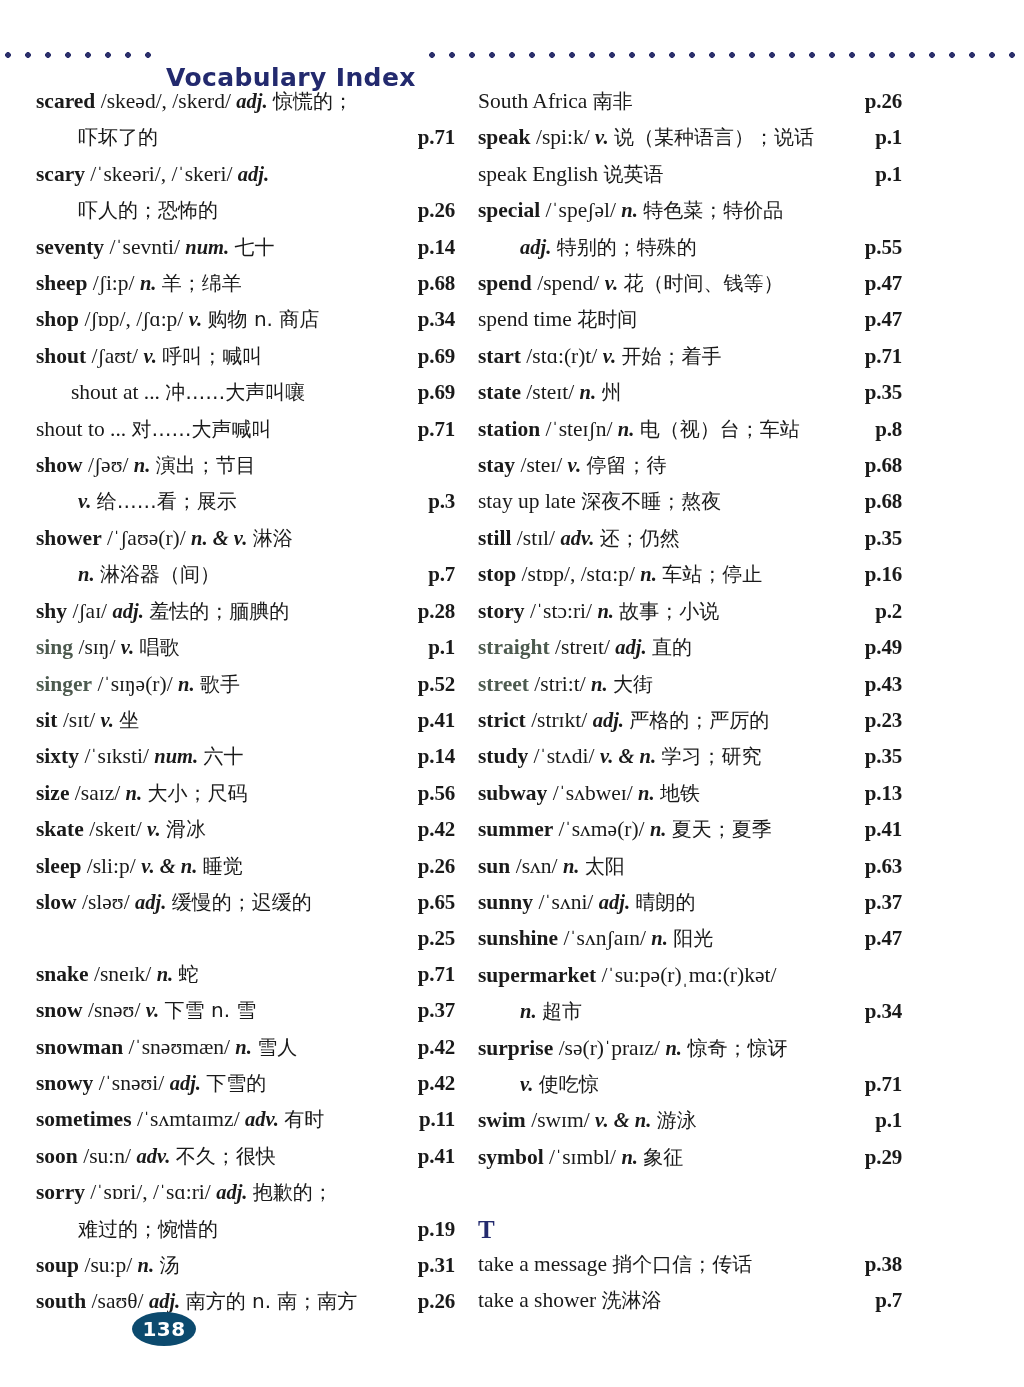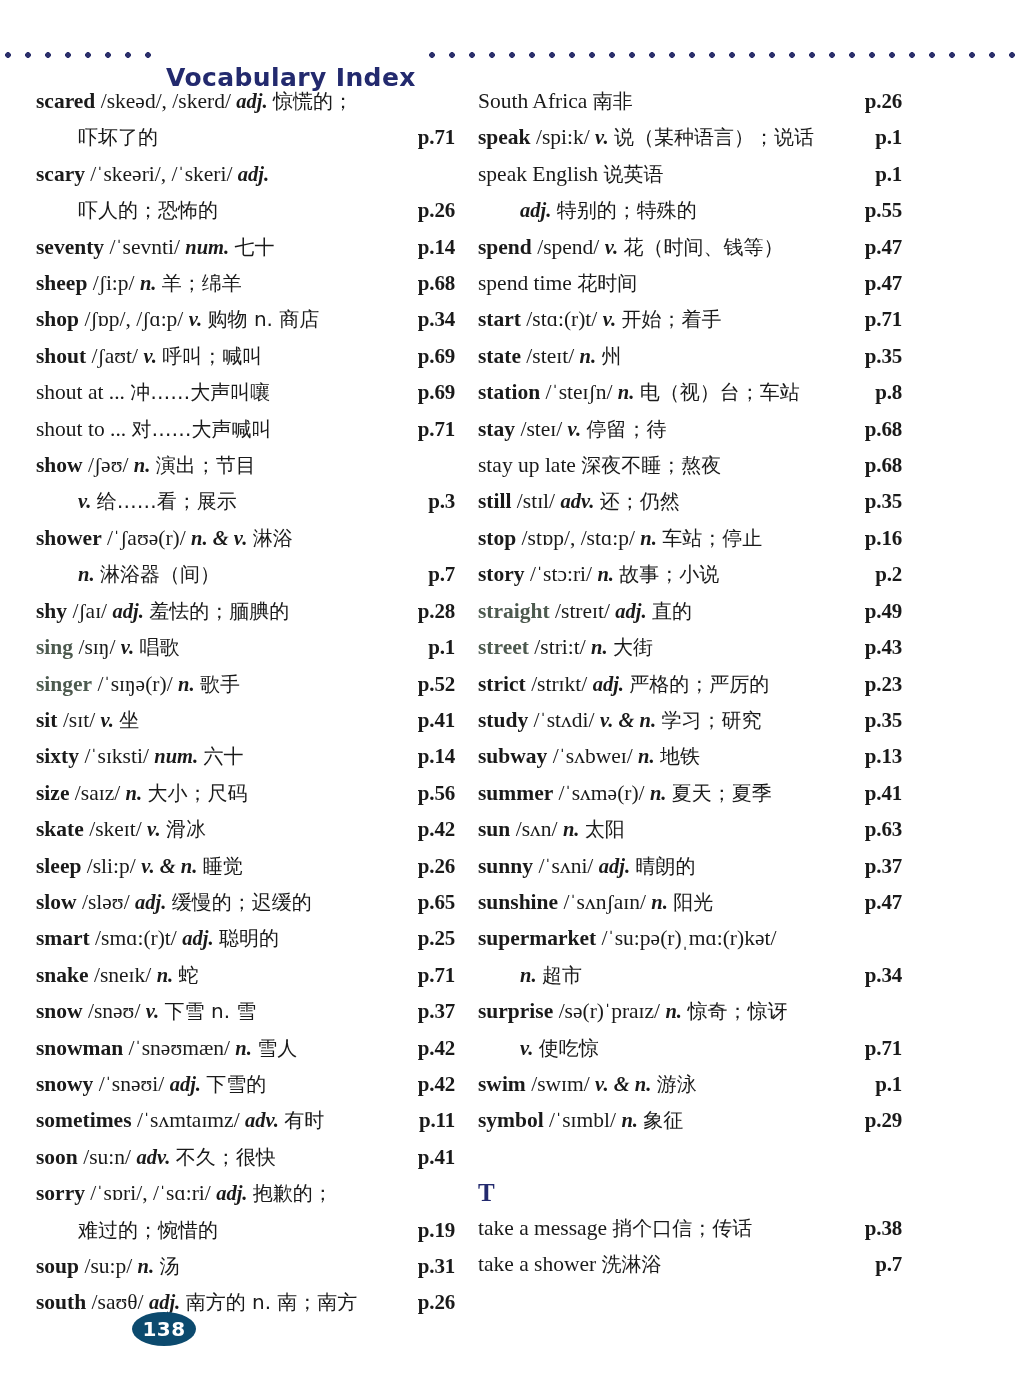--- a/index.html
+++ b/index.html
@@ -137,51 +137,52 @@
 <div class="columns">
   <div class="column left" id="col-left">
       <div class="entry"><span class="body"><span class="w">scared</span><span class="ph"> /skeəd/, /skerd/ </span><span class="pos">adj.</span> <span class="cn">惊慌的；</span></span></div>
       <div class="entry indent"><span class="body"><span class="cn">吓坏了的</span></span><span class="pageno">p.71</span></div>
       <div class="entry"><span class="body"><span class="w">scary</span><span class="ph"> /ˈskeəri/, /ˈskeri/ </span><span class="pos">adj.</span> </span></div>
       <div class="entry indent"><span class="body"><span class="cn">吓人的；恐怖的</span></span><span class="pageno">p.26</span></div>
       <div class="entry"><span class="body"><span class="w">seventy</span><span class="ph"> /ˈsevnti/ </span><span class="pos">num.</span> <span class="cn">七十</span></span><span class="pageno">p.14</span></div>
       <div class="entry"><span class="body"><span class="w">sheep</span><span class="ph"> /ʃi:p/ </span><span class="pos">n.</span> <span class="cn">羊；绵羊</span></span><span class="pageno">p.68</span></div>
       <div class="entry"><span class="body"><span class="w">shop</span><span class="ph"> /ʃɒp/, /ʃɑ:p/ </span><span class="pos">v.</span> <span class="cn">购物 n. 商店</span></span><span class="pageno">p.34</span></div>
       <div class="entry"><span class="body"><span class="w">shout</span><span class="ph"> /ʃaʊt/ </span><span class="pos">v.</span> <span class="cn">呼叫；喊叫</span></span><span class="pageno">p.69</span></div>
-      <div class="entry"><span class="body"><span class="w" style="font-weight: 400;">shout at ...</span> <span class="cn">冲……大声叫嚷</span></span><span class="pageno">p.69</span></div>
+      <div class="entry"><span class="body"><span class="w" style="font-weight: 400; margin-left: 35px;">shout at ...</span> <span class="cn">冲……大声叫嚷</span></span><span class="pageno">p.69</span></div>
       <div class="entry"><span class="body"><span class="w" style="font-weight: 400;">shout to ...</span> <span class="cn">对……大声喊叫</span></span><span class="pageno">p.71</span></div>
       <div class="entry"><span class="body"><span class="w">show</span><span class="ph"> /ʃəʊ/ </span><span class="pos">n.</span> <span class="cn">演出；节目</span></span></div>
       <div class="entry indent"><span class="body"><span class="pos">v.</span> <span class="cn">给……看；展示</span></span><span class="pageno">p.3</span></div>
       <div class="entry"><span class="body"><span class="w">shower</span><span class="ph"> /ˈʃaʊə(r)/ </span><span class="pos">n. &amp; v.</span> <span class="cn">淋浴</span></span></div>
       <div class="entry indent"><span class="body"><span class="pos">n.</span> <span class="cn">淋浴器（间）</span></span><span class="pageno">p.7</span></div>
       <div class="entry"><span class="body"><span class="w">shy</span><span class="ph"> /ʃaɪ/ </span><span class="pos">adj.</span> <span class="cn">羞怯的；腼腆的</span></span><span class="pageno">p.28</span></div>
       <div class="entry"><span class="body"><span class="w tint">sing</span><span class="ph"> /sɪŋ/ </span><span class="pos">v.</span> <span class="cn">唱歌</span></span><span class="pageno">p.1</span></div>
       <div class="entry"><span class="body"><span class="w tint">singer</span><span class="ph"> /ˈsɪŋə(r)/ </span><span class="pos">n.</span> <span class="cn">歌手</span></span><span class="pageno">p.52</span></div>
       <div class="entry"><span class="body"><span class="w">sit</span><span class="ph"> /sɪt/ </span><span class="pos">v.</span> <span class="cn">坐</span></span><span class="pageno">p.41</span></div>
       <div class="entry"><span class="body"><span class="w">sixty</span><span class="ph"> /ˈsɪksti/ </span><span class="pos">num.</span> <span class="cn">六十</span></span><span class="pageno">p.14</span></div>
       <div class="entry"><span class="body"><span class="w">size</span><span class="ph"> /saɪz/ </span><span class="pos">n.</span> <span class="cn">大小；尺码</span></span><span class="pageno">p.56</span></div>
       <div class="entry"><span class="body"><span class="w">skate</span><span class="ph"> /skeɪt/ </span><span class="pos">v.</span> <span class="cn">滑冰</span></span><span class="pageno">p.42</span></div>
       <div class="entry"><span class="body"><span class="w">sleep</span><span class="ph"> /sli:p/ </span><span class="pos">v. &amp; n.</span> <span class="cn">睡觉</span></span><span class="pageno">p.26</span></div>
       <div class="entry"><span class="body"><span class="w">slow</span><span class="ph"> /sləʊ/ </span><span class="pos">adj.</span> <span class="cn">缓慢的；迟缓的</span></span><span class="pageno">p.65</span></div>
-      <div class="entry"><span class="body"><span class="w">smart</span><span class="ph"> /smɑ:(r)t/ </span><span class="pos">adj.</span> <span class="cn">聪明的</span></span><span class="pageno">p.25</span></div>
+      <div class="entry"><span class="pageno">p.25</span></div>
       <div class="entry"><span class="body"><span class="w">snake</span><span class="ph"> /sneɪk/ </span><span class="pos">n.</span> <span class="cn">蛇</span></span><span class="pageno">p.71</span></div>
       <div class="entry"><span class="body"><span class="w">snow</span><span class="ph"> /snəʊ/ </span><span class="pos">v.</span> <span class="cn">下雪 n. 雪</span></span><span class="pageno">p.37</span></div>
       <div class="entry"><span class="body"><span class="w">snowman</span><span class="ph"> /ˈsnəʊmæn/ </span><span class="pos">n.</span> <span class="cn">雪人</span></span><span class="pageno">p.42</span></div>
       <div class="entry"><span class="body"><span class="w">snowy</span><span class="ph"> /ˈsnəʊi/ </span><span class="pos">adj.</span> <span class="cn">下雪的</span></span><span class="pageno">p.42</span></div>
       <div class="entry"><span class="body"><span class="w">sometimes</span><span class="ph"> /ˈsʌmtaɪmz/ </span><span class="pos">adv.</span> <span class="cn">有时</span></span><span class="pageno">p.11</span></div>
       <div class="entry"><span class="body"><span class="w">soon</span><span class="ph"> /su:n/ </span><span class="pos">adv.</span> <span class="cn">不久；很快</span></span><span class="pageno">p.41</span></div>
       <div class="entry"><span class="body"><span class="w">sorry</span><span class="ph"> /ˈsɒri/, /ˈsɑ:ri/ </span><span class="pos">adj.</span> <span class="cn">抱歉的；</span></span></div>
       <div class="entry indent"><span class="body"><span class="cn">难过的；惋惜的</span></span><span class="pageno">p.19</span></div>
       <div class="entry"><span class="body"><span class="w">soup</span><span class="ph"> /su:p/ </span><span class="pos">n.</span> <span class="cn">汤</span></span><span class="pageno">p.31</span></div>
       <div class="entry"><span class="body"><span class="w">south</span><span class="ph"> /saʊθ/ </span><span class="pos">adj.</span> <span class="cn">南方的 n. 南；南方</span></span><span class="pageno">p.26</span></div>
     </div>
   <div class="column right" id="col-right">
       <div class="entry"><span class="body"><span class="w" style="font-weight: 400; text-align: center;">South Africa</span> <span class="cn">南非</span></span><span class="pageno">p.26</span></div>
       <div class="entry"><span class="body"><span class="w">speak</span><span class="ph"> /spi:k/ </span><span class="pos">v.</span> <span class="cn">说（某种语言）；说话</span></span><span class="pageno">p.1</span></div>
       <div class="entry"><span class="body"><span class="w" style="font-weight: 400;">speak English</span> <span class="cn">说英语</span></span><span class="pageno">p.1</span></div>
+      <div class="entry"><span class="body"><span class="w">special</span><span class="ph"> /ˈspeʃəl/ </span><span class="pos">n.</span> <span class="cn">特色菜；特价品</span></span></div>
       <div class="entry indent"><span class="body"><span class="pos">adj.</span> <span class="cn">特别的；特殊的</span></span><span class="pageno">p.55</span></div>
       <div class="entry"><span class="body"><span class="w">spend</span><span class="ph"> /spend/ </span><span class="pos">v.</span> <span class="cn">花（时间、钱等）</span></span><span class="pageno">p.47</span></div>
       <div class="entry"><span class="body"><span class="w" style="font-weight: 400;">spend time</span> <span class="cn">花时间</span></span><span class="pageno">p.47</span></div>
       <div class="entry"><span class="body"><span class="w">start</span><span class="ph"> /stɑ:(r)t/ </span><span class="pos">v.</span> <span class="cn">开始；着手</span></span><span class="pageno">p.71</span></div>
       <div class="entry"><span class="body"><span class="w">state</span><span class="ph"> /steɪt/ </span><span class="pos">n.</span> <span class="cn">州</span></span><span class="pageno">p.35</span></div>
       <div class="entry"><span class="body"><span class="w">station</span><span class="ph"> /ˈsteɪʃn/ </span><span class="pos">n.</span> <span class="cn">电（视）台；车站</span></span><span class="pageno">p.8</span></div>
       <div class="entry"><span class="body"><span class="w">stay</span><span class="ph"> /steɪ/ </span><span class="pos">v.</span> <span class="cn">停留；待</span></span><span class="pageno">p.68</span></div>
       <div class="entry"><span class="body"><span class="w" style="font-weight: 400;">stay up late</span> <span class="cn">深夜不睡；熬夜</span></span><span class="pageno">p.68</span></div>
       <div class="entry"><span class="body"><span class="w">still</span><span class="ph"> /stɪl/ </span><span class="pos">adv.</span> <span class="cn">还；仍然</span></span><span class="pageno">p.35</span></div>
       <div class="entry"><span class="body"><span class="w">stop</span><span class="ph"> /stɒp/, /stɑ:p/ </span><span class="pos">n.</span> <span class="cn">车站；停止</span></span><span class="pageno">p.16</span></div>

